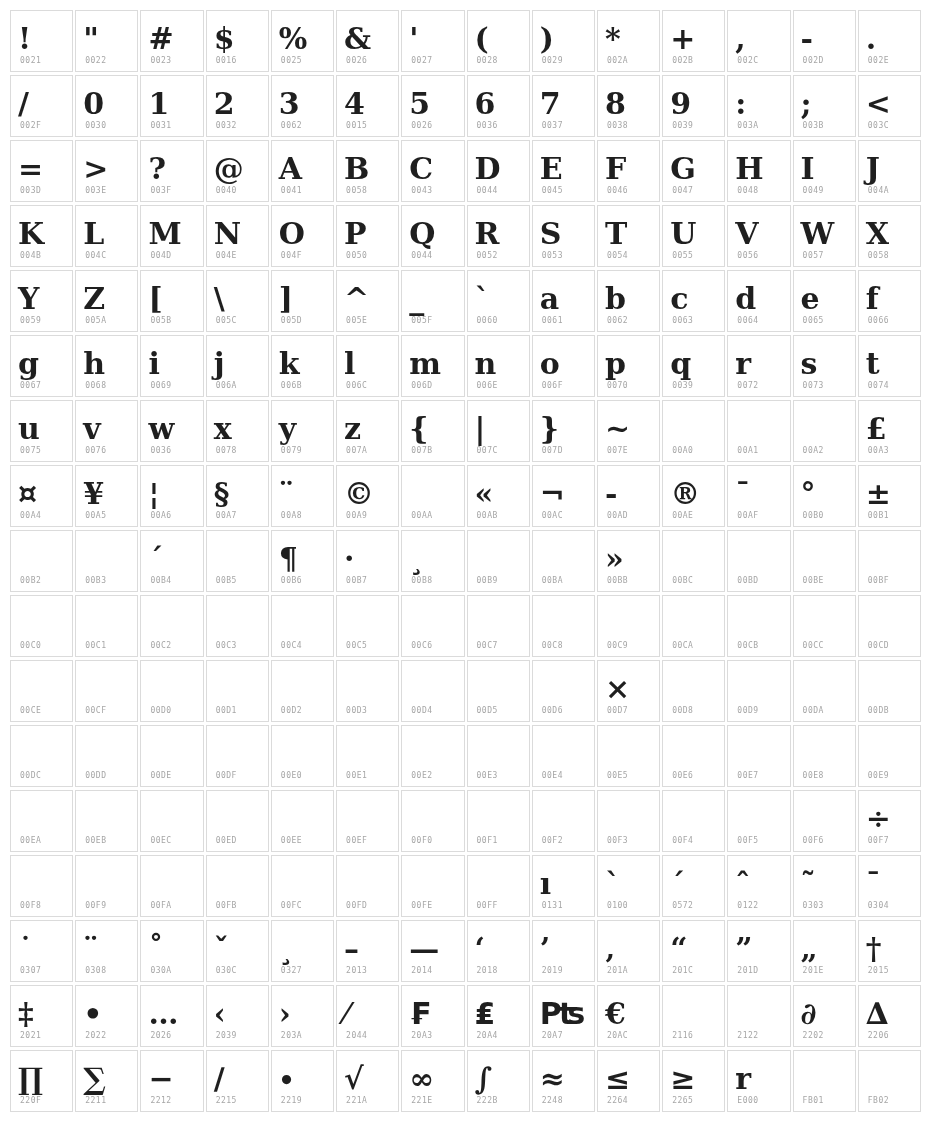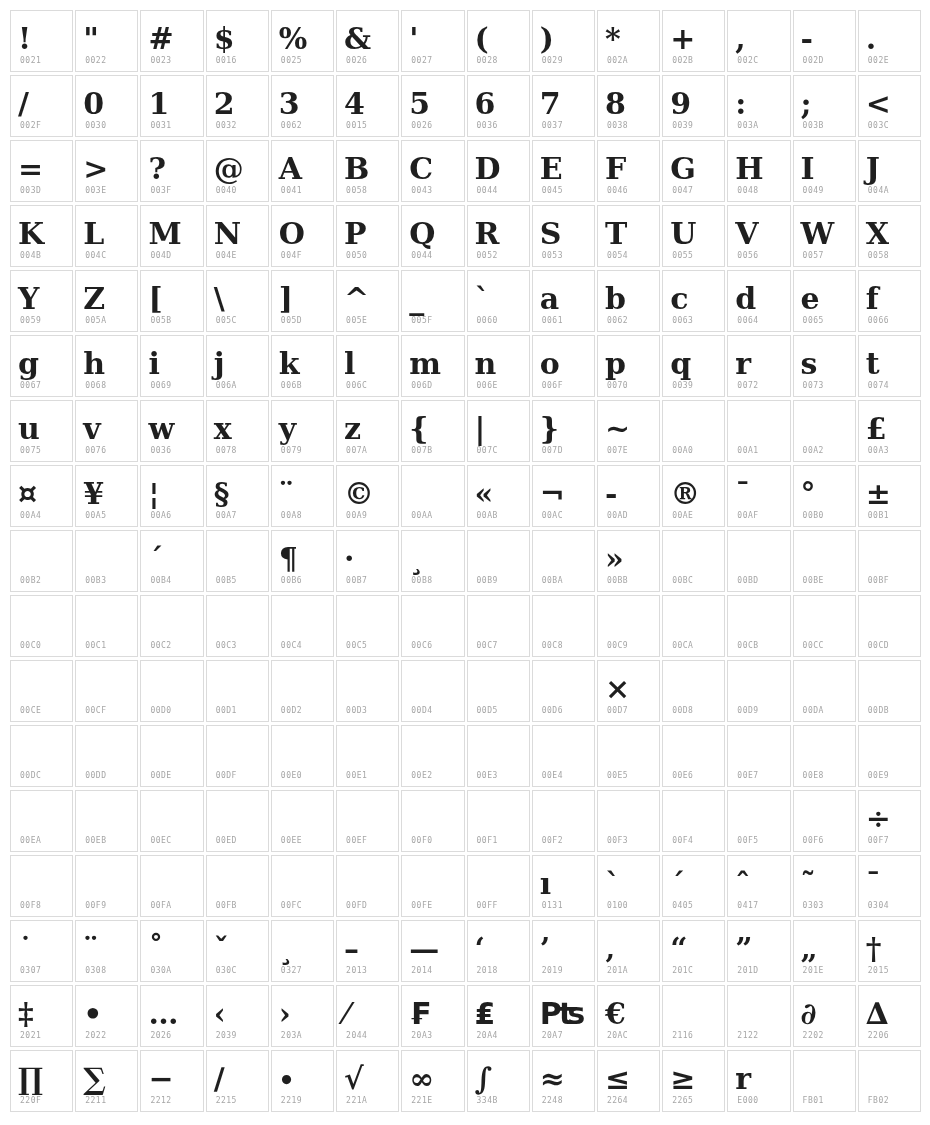--- a/index.html
+++ b/index.html
@@ -820,25 +820,25 @@
     <div class="cell">
       <span class="glyph">ı</span>
       <span class="code">0131</span>
     </div>
     <div class="cell">
       <span class="glyph">`</span>
       <span class="code">0100</span>
     </div>
     <div class="cell">
       <span class="glyph">´</span>
-      <span class="code">0405</span>
+      <span class="code">0572</span>
     </div>
     <div class="cell">
       <span class="glyph">ˆ</span>
-      <span class="code">0417</span>
+      <span class="code">0122</span>
     </div>
     <div class="cell">
       <span class="glyph">˜</span>
       <span class="code">0303</span>
     </div>
     <div class="cell">
       <span class="glyph">¯</span>
       <span class="code">0304</span>
     </div>
     <div class="cell">
@@ -976,21 +976,21 @@
     <div class="cell">
       <span class="glyph">√</span>
       <span class="code">221A</span>
     </div>
     <div class="cell">
       <span class="glyph">∞</span>
       <span class="code">221E</span>
     </div>
     <div class="cell">
       <span class="glyph">∫</span>
-      <span class="code">334B</span>
+      <span class="code">222B</span>
     </div>
     <div class="cell">
       <span class="glyph">≈</span>
       <span class="code">2248</span>
     </div>
     <div class="cell">
       <span class="glyph">≤</span>
       <span class="code">2264</span>
     </div>
     <div class="cell">

